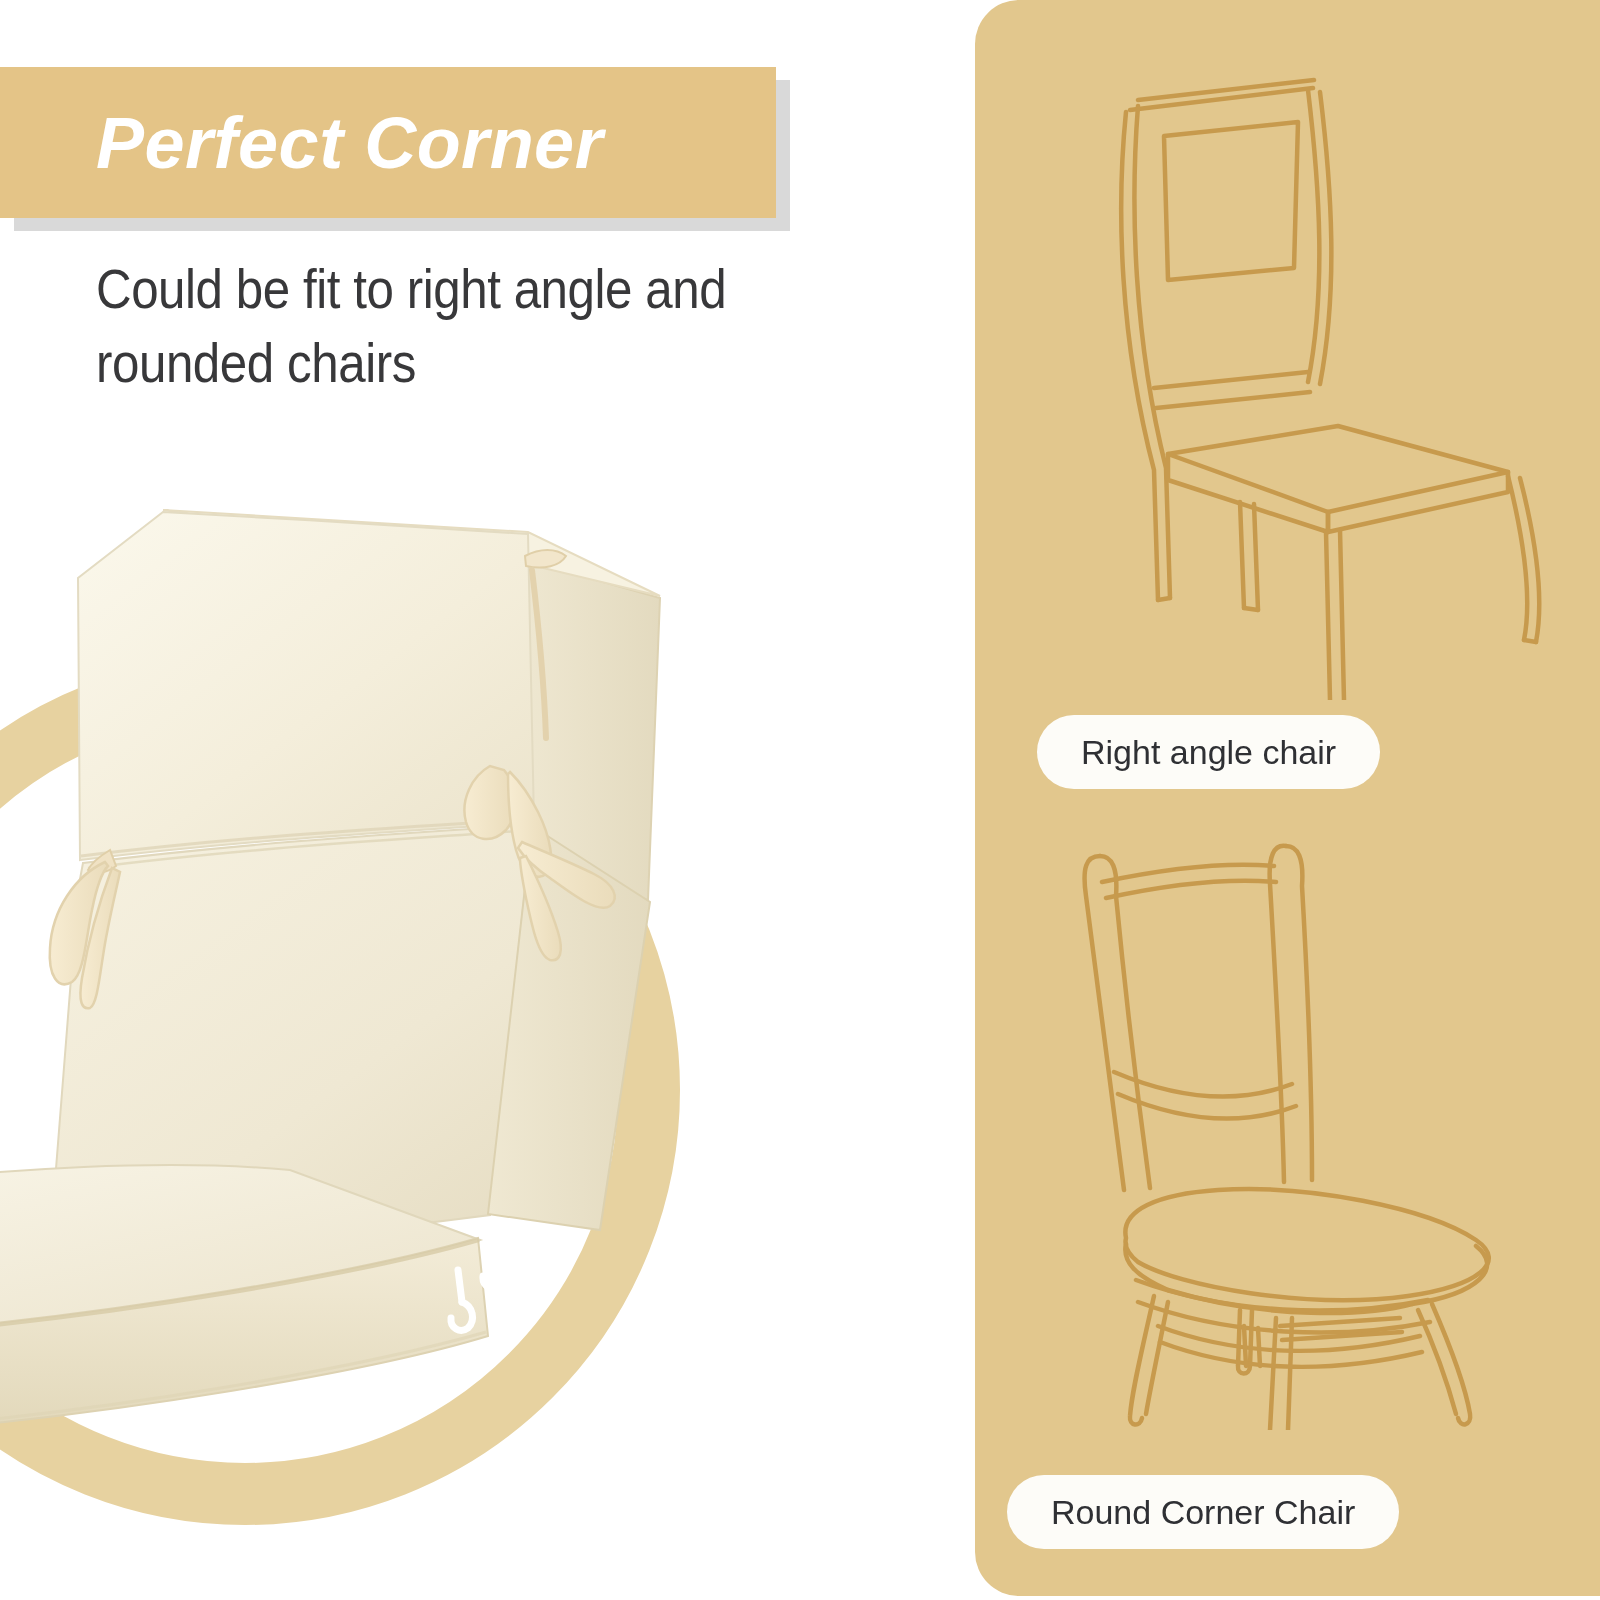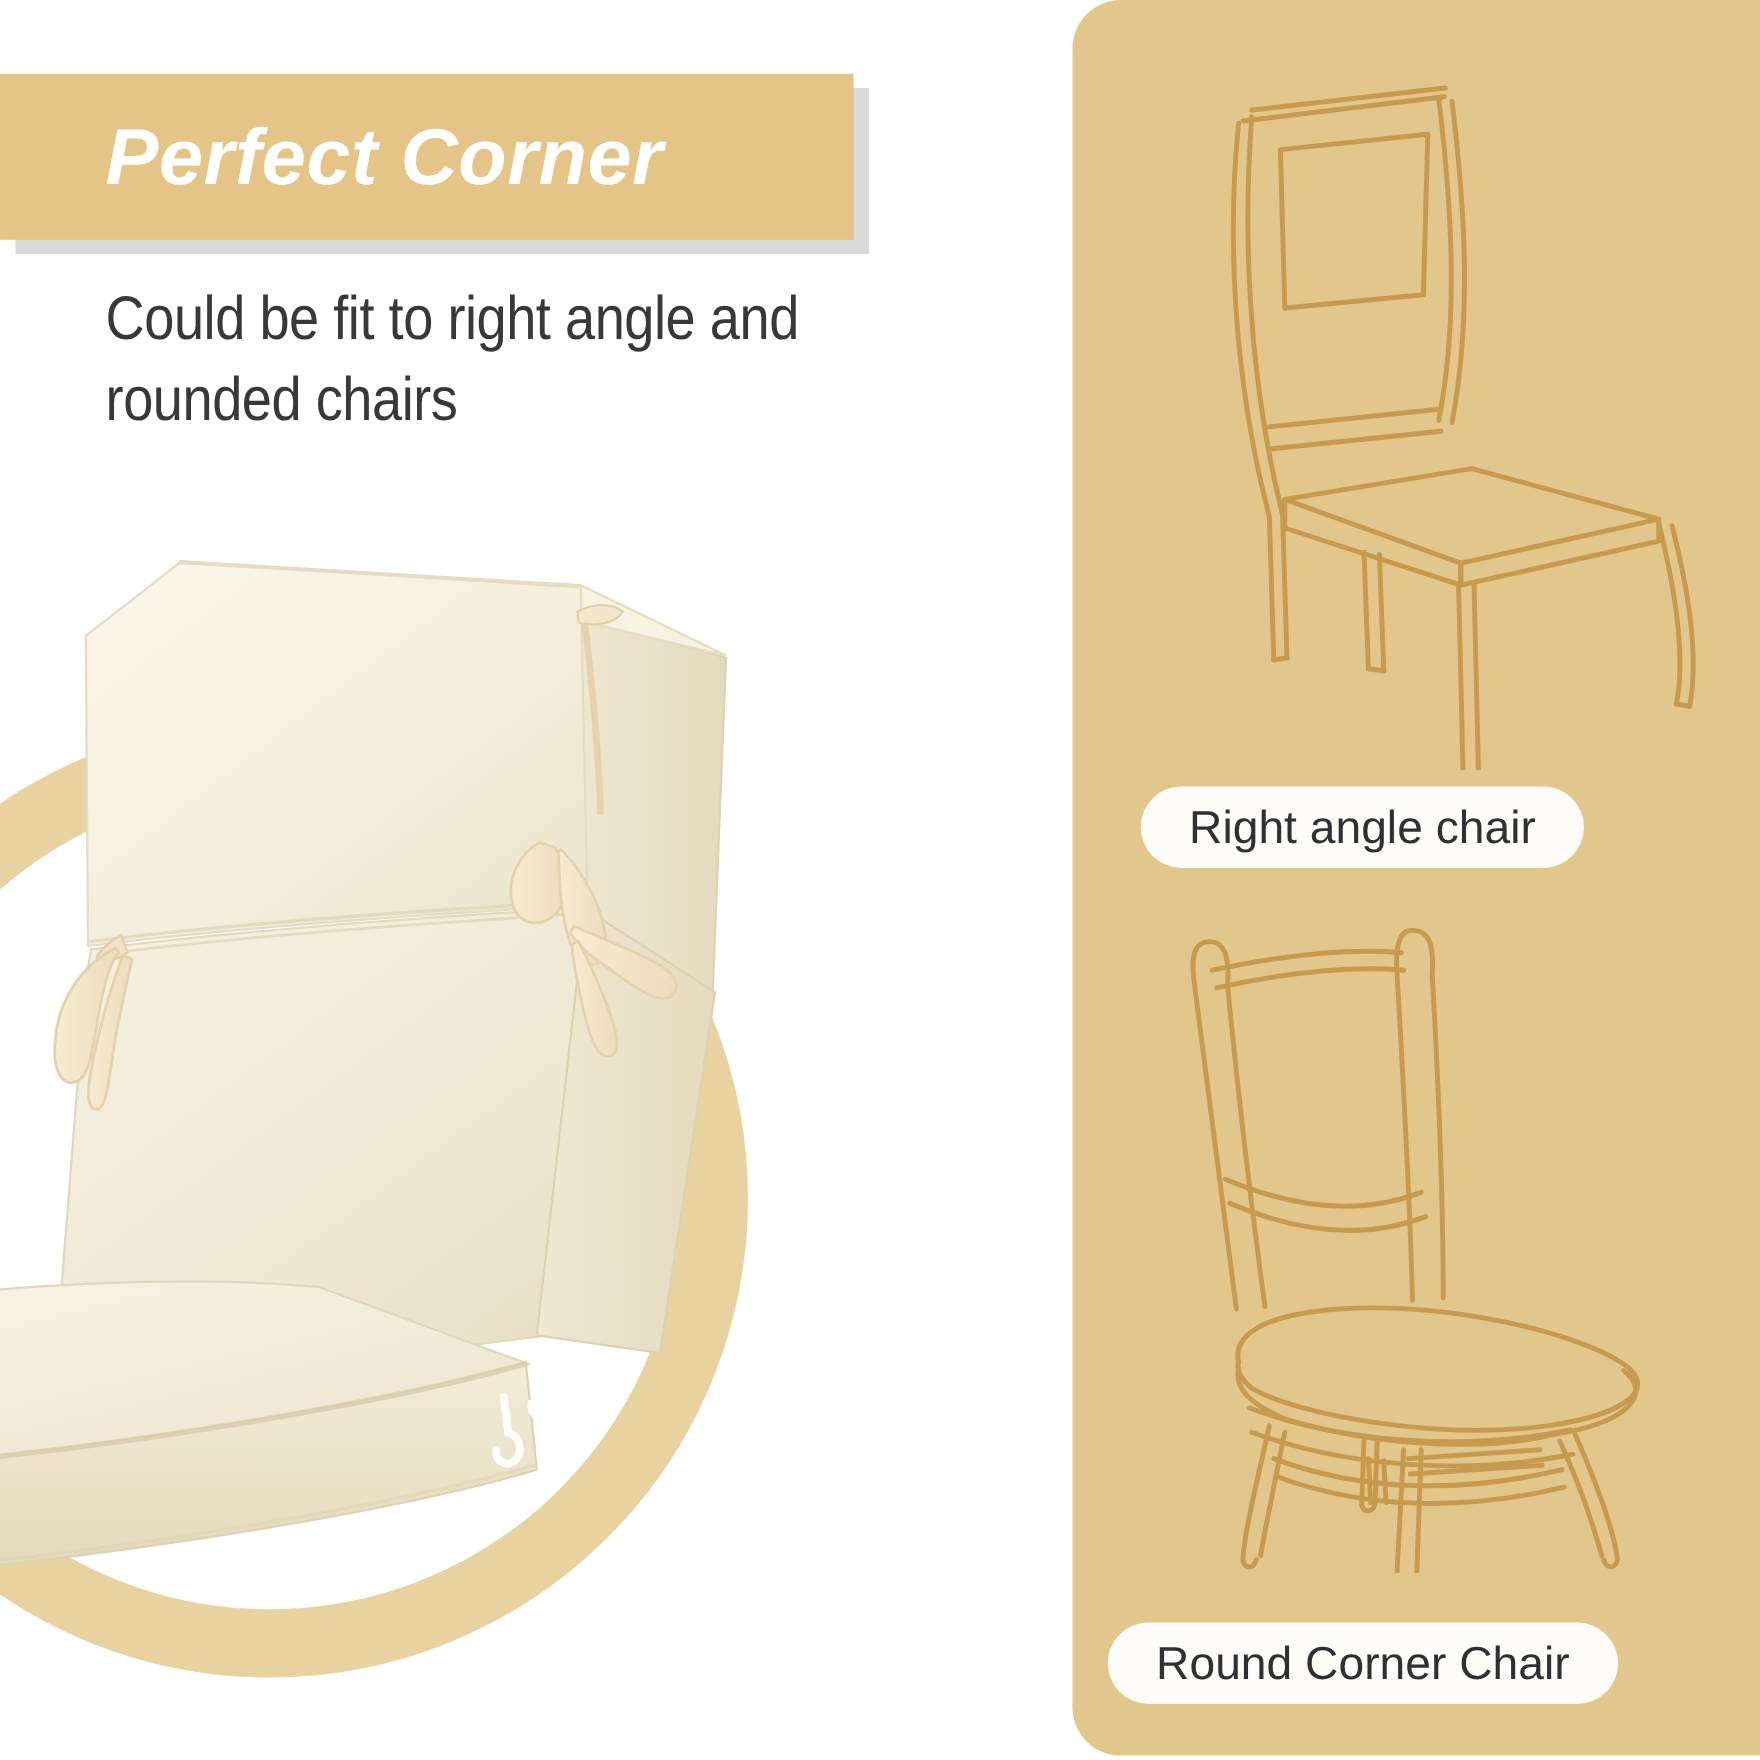--- a/index.html
+++ b/index.html
@@ -113,21 +113,21 @@
   .chair-figure svg { display: block; margin: 0 auto; }
 
   .chair-label {
     position: absolute;
     background: #fdfcf8;
     border-radius: 50px;
     height: 74px;
     display: flex;
     align-items: center;
     justify-content: center;
-    font-size: 42px;
+    font-size: 34px;
     color: #2f3034;
     font-family: "Liberation Sans Narrow", "Liberation Sans", sans-serif;
     white-space: nowrap;
     padding: 0 44px;
   }
   #label-right-angle { left: 62px; top: 715px; }
   #label-round { left: 32px; top: 1455px; margin-top: 20px; }
 </style>
 </head>
 <body>

